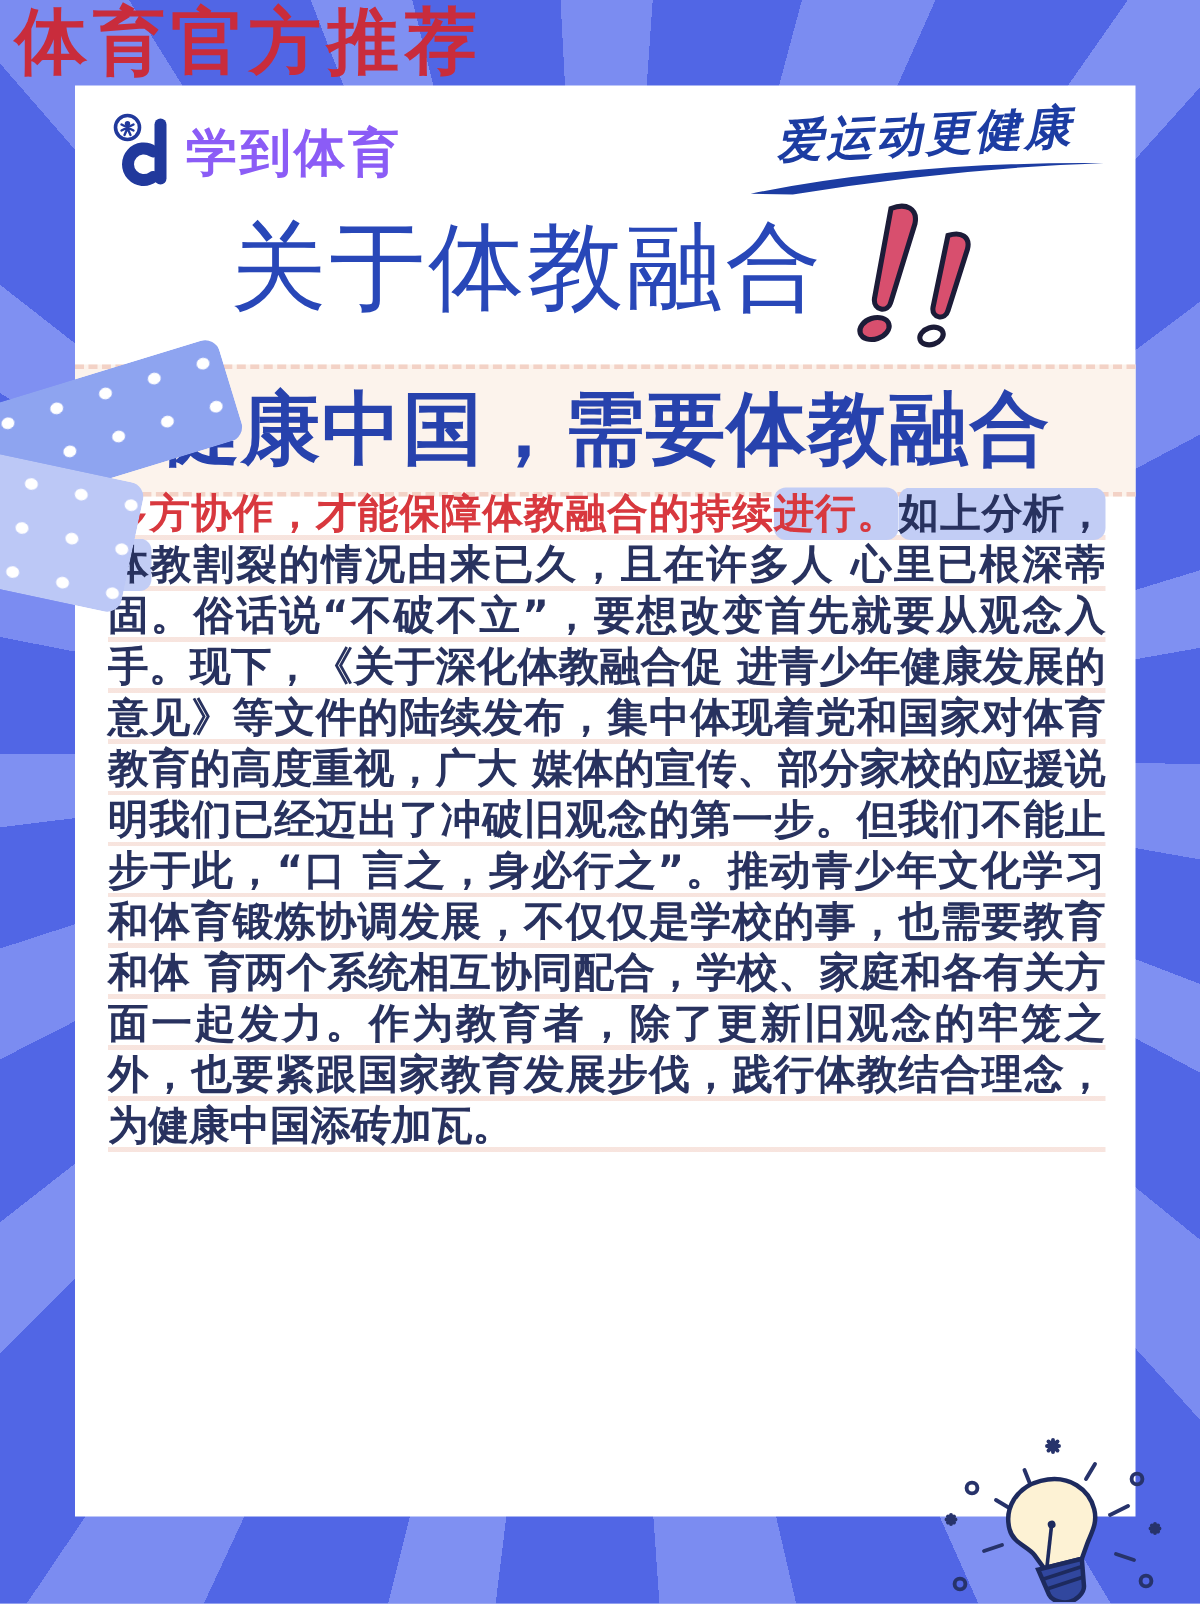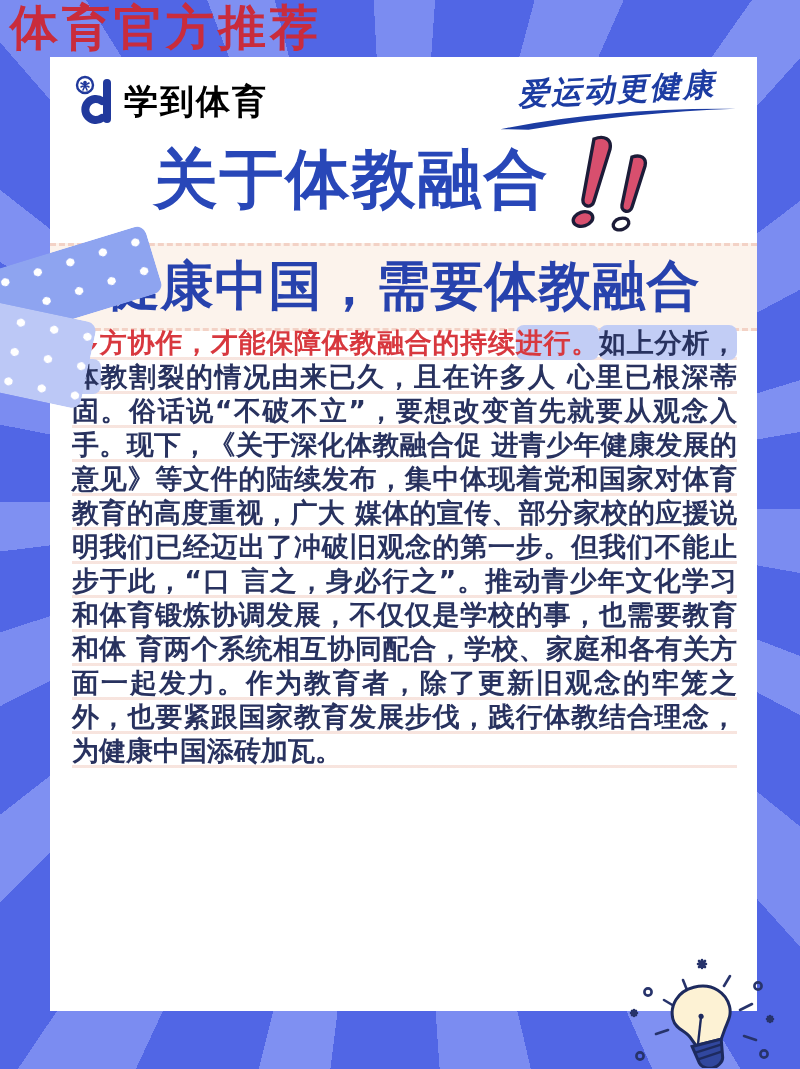--- a/index.html
+++ b/index.html
@@ -20,34 +20,34 @@
     font-family:"DejaVu Serif",serif;font-size:48px;font-weight:700;
     color:#c92c3c;letter-spacing:4px;white-space:nowrap;
   }
   
   .card{
     position:absolute;left:50px;top:57px;width:707px;height:954px;
     background:#ffffff;z-index:2;
   }
   
   .logo{position:absolute;left:24px;top:18px;display:flex;align-items:center;gap:4px;}
-  .logo-text{font-size:34px;font-weight:900;color:#000000;letter-spacing:2px;}
+  .logo-text{font-size:34px;font-weight:900;color:#8b5cf6;letter-spacing:2px;}
   
   .tagline{position:absolute;right:20px;top:12px;text-align:center;transform:rotate(-3deg);}
   .tagline-text{
     font-size:31px;font-weight:900;font-style:italic;color:#1c3ca2;letter-spacing:2px;
   }
   .tagline svg{display:block;margin-top:-2px;}
   
   .title-row{
     position:absolute;top:76px;left:0;width:100%;
     display:flex;justify-content:center;align-items:flex-start;gap:8px;
   }
   .title-main{
-    font-size:64px;font-weight:700;color:#2847b8;letter-spacing:2px;line-height:1.45;
+    font-size:64px;font-weight:400;color:#2847b8;letter-spacing:2px;line-height:1.45;
     white-space:nowrap;
   }
   .title-excl{margin-top:2px;}
   
   .band{
     position:absolute;top:186px;left:0;width:100%;height:88px;
     background:#fcf3ec;
     border-top:3px dashed #f3d2c6;border-bottom:3px dashed #f3d2c6;
     box-sizing:border-box;
     display:flex;align-items:center;justify-content:center;

